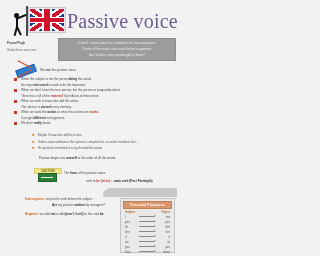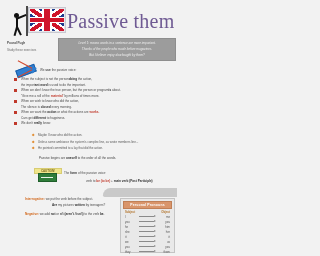--- a/index.html
+++ b/index.html
@@ -129,21 +129,21 @@
   <div class="header">
     <div class="flag-art">
       <div class="pole"></div>
       <div class="flag-cloth"></div>
       <div class="figure-head"></div>
       <div class="figure-body"></div>
       <div class="figure-arm"></div>
       <div class="figure-leg1"></div>
       <div class="figure-leg2"></div>
     </div>
-    <div class="title">Passive them</div>
+    <div class="title">Passive voice</div>
   </div>
 
   <div class="meta">
     <div class="meta-title">Pound Pugh</div>
     <div class="meta-sub">Study these exercises</div>
   </div>
 
   <div class="callout">
     <p>Level 1: means words in a sentence are more important.</p>
     <p>Thanks of the people who made before magazines.</p>

